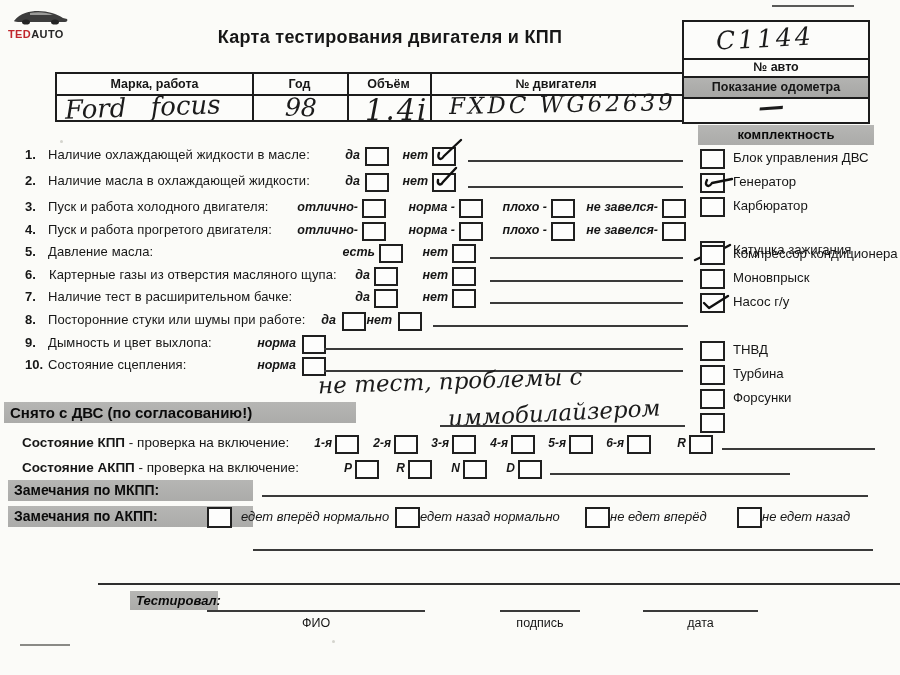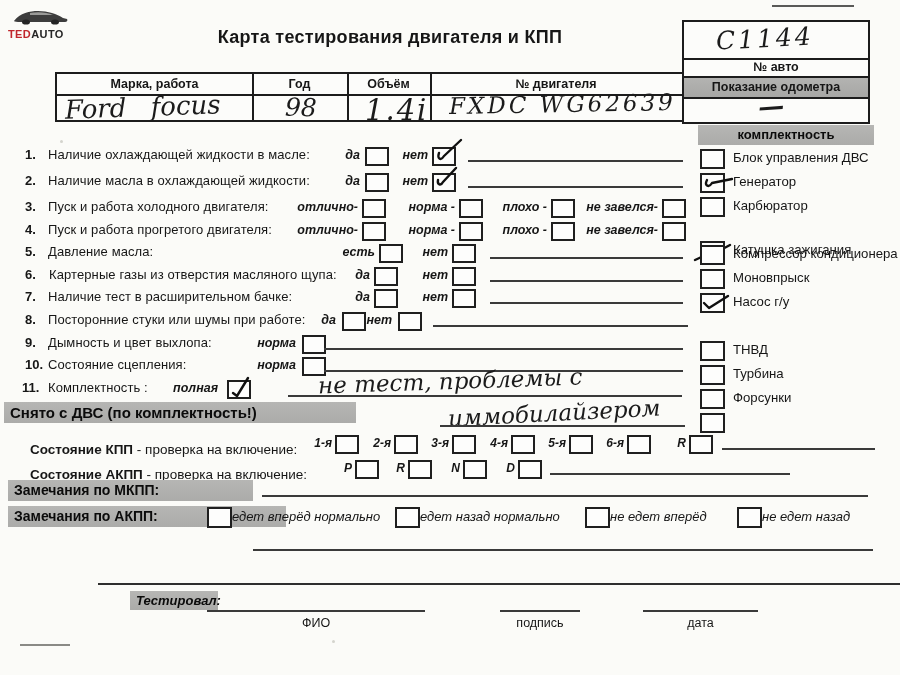--- a/index.html
+++ b/index.html
@@ -36,21 +36,21 @@
   .tick path{fill:none;stroke:#101010;stroke-width:2.4;stroke-linecap:round;stroke-linejoin:round;}
   .bline{position:absolute;height:0;border-bottom:2px solid #3a3a3a;}
   .band{position:absolute;background:linear-gradient(#b6b6b4,#ababa9);color:#0b0b0b;font-weight:bold;}
   .hw{position:absolute;font-family:"DejaVu Serif",serif;font-style:italic;color:#1b1b1b;white-space:nowrap;}
   
   .eqband{left:698px;top:125px;width:176px;height:20px;line-height:20px;text-align:center;font-size:13px;}
   .erow{position:absolute;left:700px;width:200px;height:22px;}
   .ecb{position:absolute;left:0;top:1px;width:21px;height:16px;border:2px solid #1f1f1f;background:#fdfdfc;}
   .elabel{position:absolute;left:33px;font-size:13.2px;line-height:20px;white-space:nowrap;}
   
-  .gl{position:absolute;left:30px;font-size:13.5px;line-height:22px;margin-top:7px;}
+  .gl{position:absolute;left:22px;font-size:13.5px;line-height:22px;}
   .gopt{position:absolute;font-size:12px;font-weight:bold;font-style:italic;line-height:22px;text-align:right;}
   
   .rband{height:21px;line-height:21px;font-size:14px;padding-left:6px;box-sizing:border-box;}
   .rcb{position:absolute;top:1px;width:21px;height:17px;border:2px solid #1f1f1f;background:#fdfdfc;}
   .ropt{position:absolute;font-size:13px;font-style:italic;line-height:21px;white-space:nowrap;}
   
   .fband{left:130px;top:591px;width:88px;height:19px;line-height:19px;font-size:13px;font-style:italic;padding-left:6px;box-sizing:border-box;}
   .flabel{position:absolute;top:616px;font-size:12.5px;text-align:center;}
   .sep{position:absolute;left:98px;top:583px;width:802px;height:2px;background:#2e2e2e;}
   .artifact{position:absolute;background:#5a5a58;}
@@ -208,36 +208,25 @@
   </div>
 
   <div class="crow" style="top:354px;">
     <span class="num" style="left:25px;">10.</span>
     <span class="itext" style="left:48px;">Состояние сцепления:</span>
     <span class="opt" style="left:252px;width:44px;">норма</span>
     <span class="cb" style="left:302px;"></span>
     <span class="bline" style="left:324px;width:359px;top:16px;"></span>
   </div>
 
-  <div class="crow" style="top:377px;">
-    <span class="num" style="left:22px;">11.</span>
-    <span class="itext" style="left:48px;">Комплектность :</span>
-    <span class="opt" style="left:172px;width:46px;">полная</span>
-    <span class="cb" style="left:227px;">
-      <svg class="tick" width="20" height="15" viewBox="0 0 20 15">
-          <path d="M4 11 L8 14 L19 -4"></path>
-        </svg>
-    </span>
-    <span class="bline" style="left:288px;width:394px;top:18px;"></span>
-  </div>
 
   <span class="hw" style="left:318px;top:368px;font-size:23px;transform:rotate(-2deg);">не тест, проблемы с</span>
   <span class="hw" style="left:448px;top:400px;font-size:23px;transform:rotate(-3deg);">иммобилайзером</span>
 
-  <div class="band rband" style="left:4px;top:402px;width:352px;font-size:15px;">Снято с ДВС (по комплектность!)</div>
+  <div class="band rband" style="left:4px;top:402px;width:352px;font-size:15px;">Снято с ДВС (по согласованию!)</div>
   <span class="bline" style="left:440px;width:245px;top:425px;"></span>
 
   <div class="crow" style="top:432px;">
     <span class="gl"><b>Состояние КПП</b><span> - проверка на включение:</span></span>
     <span class="gopt" style="left:306px;width:26px;">1-я</span>
     <span class="cb" style="left:335px;"></span>
     <span class="gopt" style="left:365px;width:26px;">2-я</span>
     <span class="cb" style="left:394px;"></span>
     <span class="gopt" style="left:423px;width:26px;">3-я</span>
     <span class="cb" style="left:452px;"></span>
@@ -261,24 +250,24 @@
     <span class="gopt" style="left:442px;width:18px;">N</span>
     <span class="cb" style="left:463px;"></span>
     <span class="gopt" style="left:497px;width:18px;">D</span>
     <span class="cb" style="left:518px;"></span>
     <span class="bline" style="left:550px;width:240px;top:16px;"></span>
   </div>
 
   <div class="band rband" style="left:8px;top:480px;width:245px;">Замечания по МКПП:</div>
   <span class="bline" style="left:262px;width:606px;top:495px;"></span>
 
-  <div class="band rband" style="left:8px;top:506px;width:278px;">Замечания по АКПП:</div>
+  <div class="band rband" style="left:8px;top:506px;width:245px;">Замечания по АКПП:</div>
   <div class="crow" style="top:506px;height:21px;">
     <span class="rcb" style="left:207px;"></span>
-    <span class="ropt" style="left:232px;">едет вперёд нормально</span>
+    <span class="ropt" style="left:232px;padding-left:9px;">едет вперёд нормально</span>
     <span class="rcb" style="left:395px;"></span>
     <span class="ropt" style="left:420px;">едет назад нормально</span>
     <span class="rcb" style="left:585px;"></span>
     <span class="ropt" style="left:610px;">не едет вперёд</span>
     <span class="rcb" style="left:737px;"></span>
     <span class="ropt" style="left:762px;">не едет назад</span>
   </div>
 
   <span class="bline" style="left:253px;width:620px;top:549px;"></span>
 

